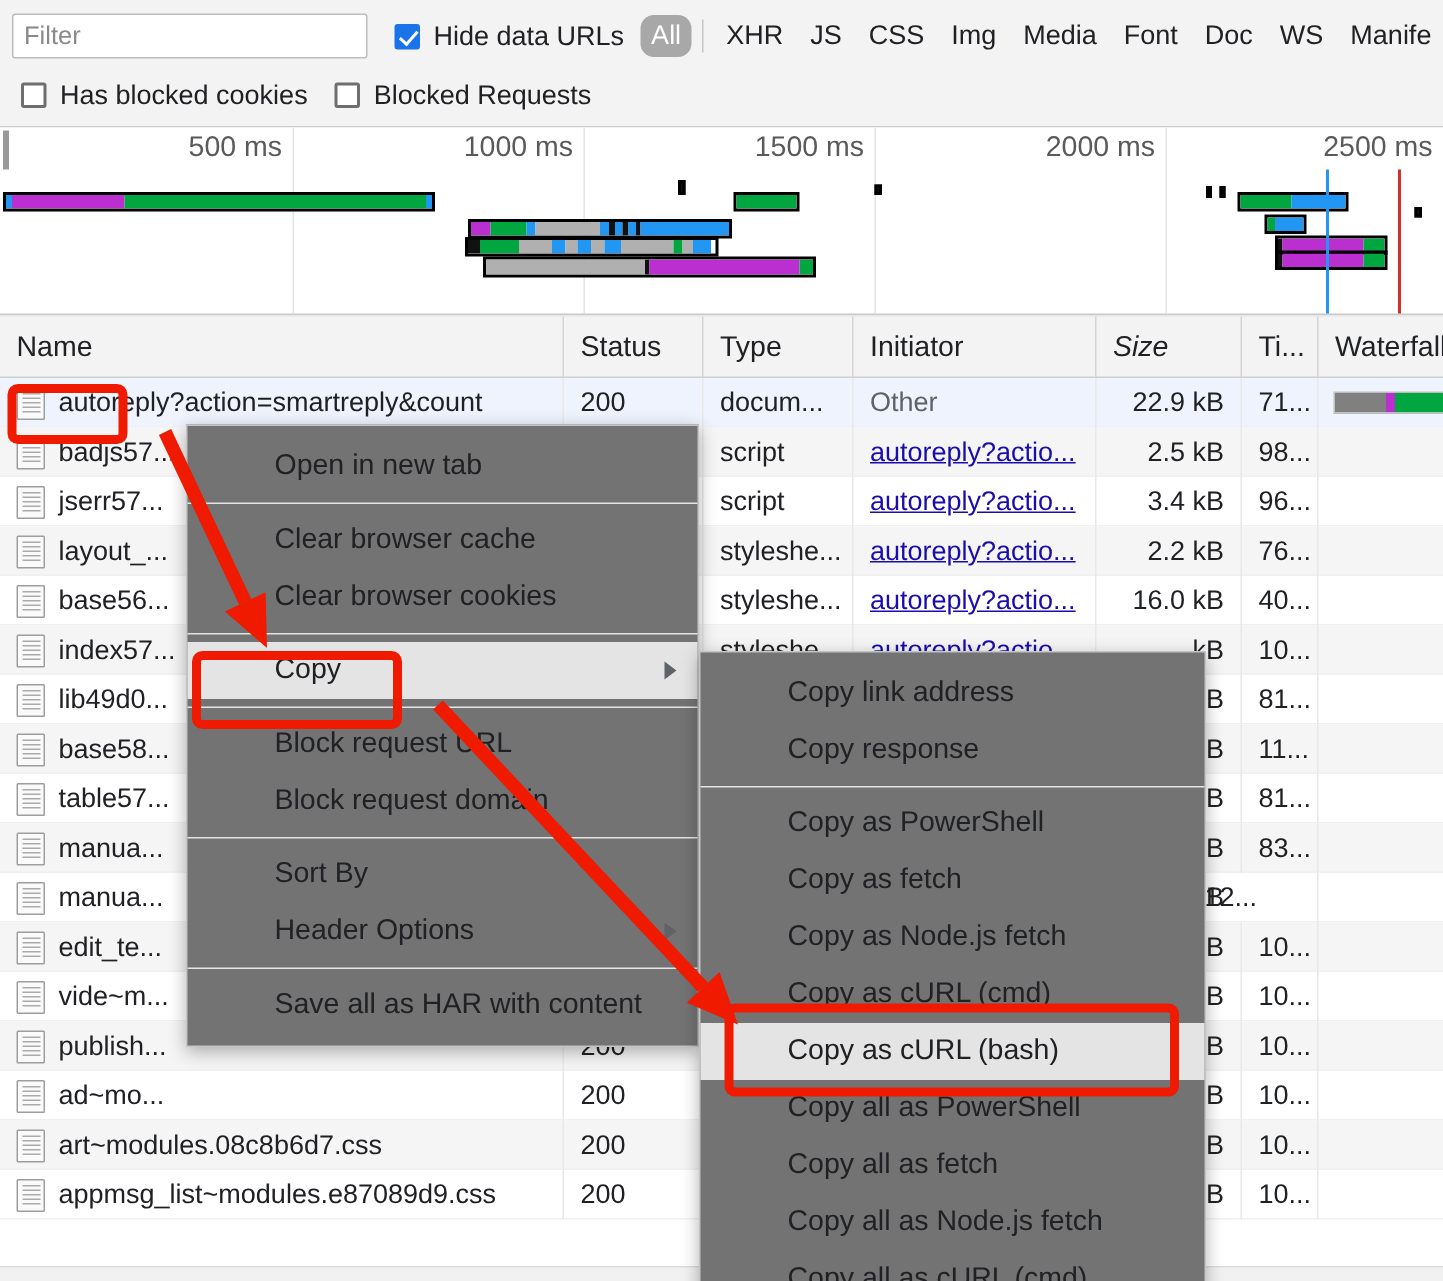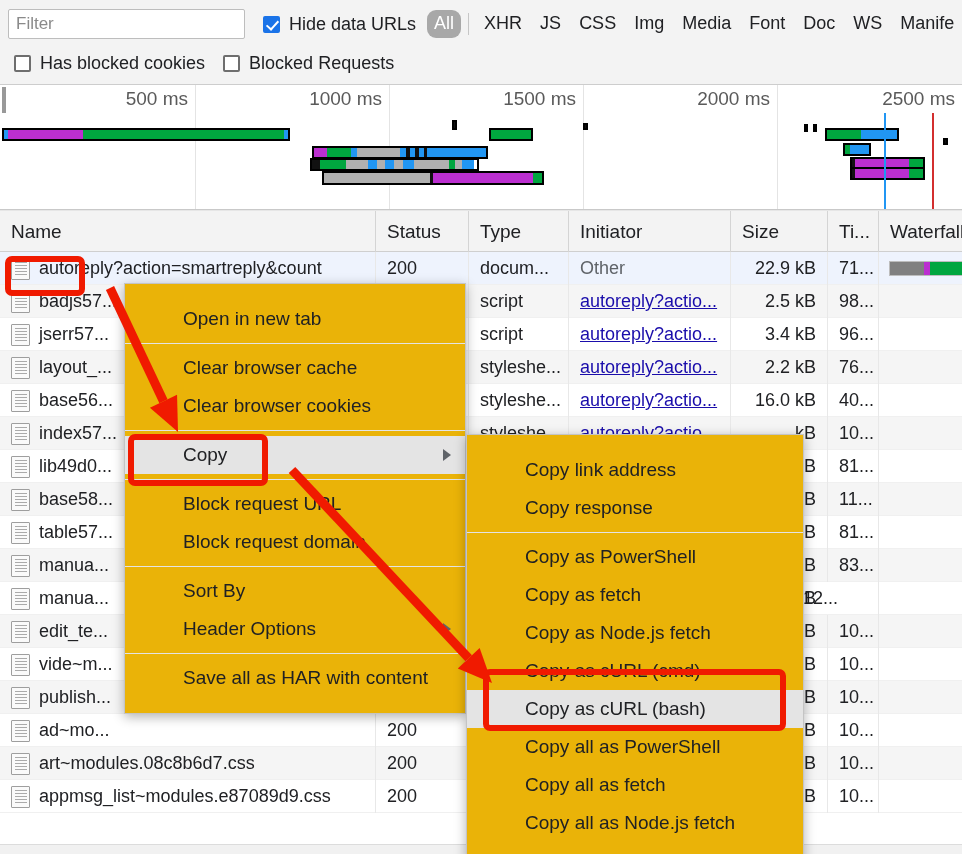--- a/index.html
+++ b/index.html
@@ -213,24 +213,24 @@
   .wf-bar {
     position: absolute;
     border: 1px solid #bdbdbd;
     display: flex;
     overflow: hidden;
   }
 
   
   .menu {
     position: absolute;
-    background: #eab308;
+    background: #737373;
     border: 1px solid #c4c4c4;
     box-shadow: 0 3px 11px rgba(0,0,0,0.30);
-    padding: 16px 0;
+    padding: 8px 0;
     z-index: 40;
   }
   .mi {
     position: relative;
     height: 38px;
     display: flex; align-items: center;
     padding-left: 58px; padding-right: 26px;
     font-size: 19px;
     color: #202124;
     white-space: nowrap;
@@ -388,21 +388,21 @@
       <div class="ev-line" style="left: 884px; background: rgb(33, 150, 243);"></div>
       <div class="ev-line" style="left: 932px; background: rgb(211, 47, 47);"></div>
     </div>
 
   <div class="table">
     <div class="thead" id="thead">
         <div class="th first" style="left: 0px; width: 375px;">Name</div>
         <div class="th" style="left: 375px; width: 93px;">Status</div>
         <div class="th" style="left: 468px; width: 100px;">Type</div>
         <div class="th" style="left: 568px; width: 162px;">Initiator</div>
-        <div class="th" style="left: 730px; width: 97px;">Size</div>
+        <div class="th" style="left: 730px; width: 97px; font-style: italic;">Size</div>
         <div class="th" style="left: 827px; width: 51px;">Ti...</div>
         <div class="th" style="left: 878px; width: 84px;">Waterfall</div>
       </div>
     <div class="rows" id="rows">
         <div class="row selected">
           <div class="cell name" style="left: 0px; width: 375px;">
             <span class="file-icon"></span>
             <span>autoreply?action=smartreply&amp;count</span>
           </div>
           <div class="cell" style="left: 375px; width: 93px;">200</div>

